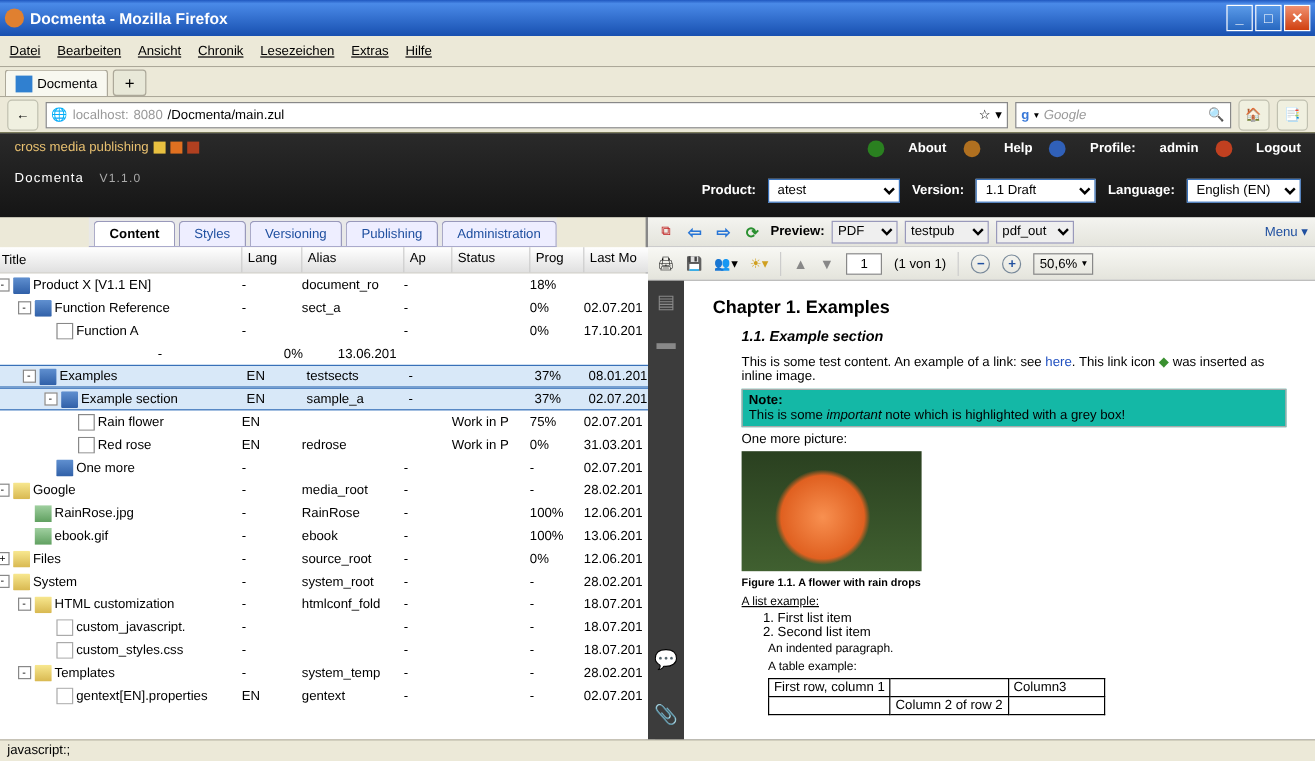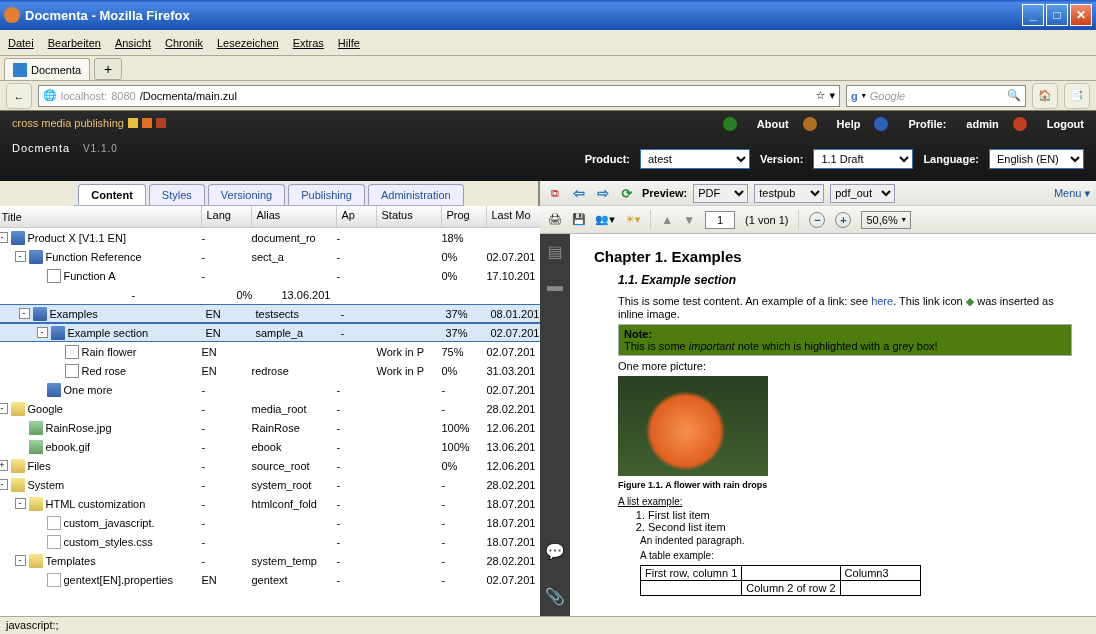--- a/index.html
+++ b/index.html
@@ -90,21 +90,21 @@
 .zoombox { height: 18px; border: 1px solid #888; padding: 0 4px; display: flex; align-items: center; gap: 4px; justify-content: space-between; }
 
 .pdfarea { flex: 1; display: flex; background: #505050; }
 .pdfside { width: 30px; background: #3c3c3c; display: flex; flex-direction: column; align-items: center; padding-top: 8px; gap: 16px; }
 .pdfside span { color: #888; font-size: 16px; }
 .pdfpage { flex: 1; background: white; margin: 0 0 0 0; padding: 14px 24px; overflow: auto; }
 .pdfpage h2 { font-size: 15px; font-weight: bold; margin-bottom: 8px; }
 .pdfpage h3 { font-size: 12px; font-weight: bold; font-style: italic; margin-bottom: 8px; margin-left: 24px; }
 .pdfpage .body { margin-left: 24px; font-size: 10px; }
 .pdfpage .body p { margin-bottom: 4px; }
-.notebox { background: #4d7c0f; border: 1px solid #aaa; padding: 3px 5px; margin: 4px 0; font-size: 10px; }
+.notebox { background: #14b8a6; border: 1px solid #aaa; padding: 3px 5px; margin: 4px 0; font-size: 10px; }
 .notebox b { font-weight: bold; }
 .rose { width: 150px; height: 100px; background: radial-gradient(circle at 45% 55%, #f89050 0%, #e06020 35%, transparent 40%), linear-gradient(#2a4020, #406030); margin: 4px 0; position: relative; }
 .figcap { font-size: 9px; font-weight: bold; margin-bottom: 6px; }
 .listex { text-decoration: underline; font-size: 10px; margin: 6px 0 2px; }
 .pdfpage ol { margin-left: 30px; font-size: 10px; }
 .pdfpage .indent { margin-left: 22px; font-size: 10px; margin-top: 2px; }
 .pdftable { border-collapse: collapse; margin-top: 3px; font-size: 9px; }
 .pdftable td { border: 1px solid black; padding: 1px 4px; min-width: 80px; height: 12px; }
 .link { color: #2050c0; }
 

